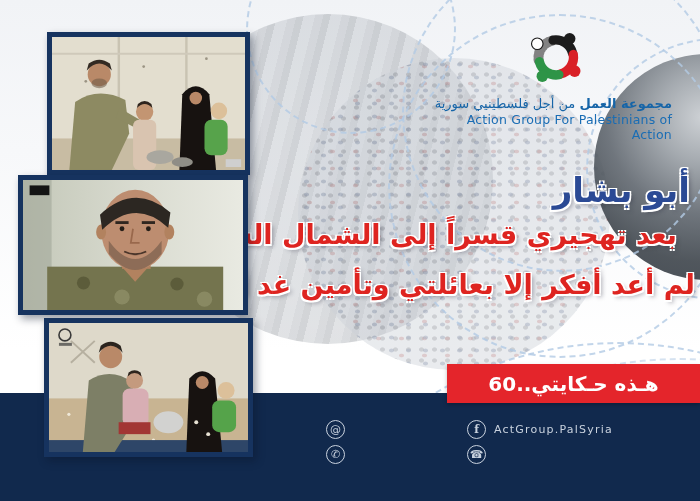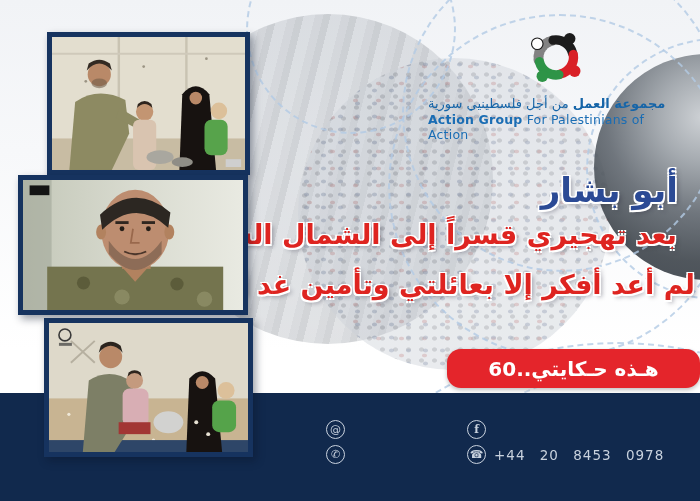--- a/index.html
+++ b/index.html
@@ -31,39 +31,38 @@
       radial-gradient(rgba(56,76,116,.55) 2px,transparent 3px),
       radial-gradient(rgba(148,58,58,.5) 2px,transparent 3px),
       radial-gradient(rgba(84,90,100,.55) 2px,transparent 3px);
     background-size:17px 13px,23px 17px,13px 11px;
   }
   .dark-circle{
     position:absolute;left:594px;top:54px;width:226px;height:226px;border-radius:50%;opacity:.88;
     background:radial-gradient(circle at 48% 28%,#c8ccd0 0%,#9aa0a6 22%,#5d646c 48%,#394047 72%,#2b323b 100%);
   }
   
-  .logo-block{position:absolute;left:428px;top:20px;width:244px;text-align:left;z-index:5;}
+  .logo-block{position:absolute;left:428px;top:20px;width:244px;text-align:right;z-index:5;}
   .logo-emblem{width:72px;height:72px;margin:0 auto 4px auto;display:block;transform:translateX(6px);}
   .logo-ar{font-size:13px;color:#1665a8;direction:rtl;line-height:1.25;}
   .logo-ar b{font-weight:bold;}
   .logo-en{font-size:12.5px;color:#1a6db4;letter-spacing:.2px;}
-  .logo-en b{font-weight:bold;}
+  .logo-en b{font-weight:normal;}
   
   .headline{position:absolute;right:0;top:0;width:100%;z-index:6;direction:rtl;}
   .hl{position:absolute;white-space:nowrap;font-weight:bold;
       text-shadow:-1.5px -1.5px 0 #fff,1.5px -1.5px 0 #fff,-1.5px 1.5px 0 #fff,1.5px 1.5px 0 #fff,3px 3px 4px rgba(40,40,60,.35);}
-  .hl-title{right:22px;top:170px;font-size:34px;color:#2b4a95;}
+  .hl-title{right:10px;top:170px;font-size:34px;color:#2b4a95;}
   .hl-1{right:23px;top:219px;font-size:27px;color:#de2420;}
   .hl-2{right:5px;top:269px;font-size:27px;color:#de2420;}
   
   .ribbon{
-    position:absolute;left:447px;top:349px;width:253px;height:39px;background:#e4252b;z-index:8;
+    position:absolute;left:447px;top:364px;width:253px;height:39px;background:#e4252b;z-index:8;
     display:flex;align-items:center;justify-content:center;
     box-shadow:0 2px 4px rgba(0,0,0,.25);
-    border-radius:14px;
   }
   .ribbon span{color:#fff;font-size:20px;font-weight:bold;direction:rtl;}
   
   .footer{position:absolute;left:0;top:393px;width:700px;height:108px;background:#11294d;z-index:7;}
   .contact{position:absolute;display:flex;align-items:center;gap:8px;color:#c9d2de;}
   .contact .ic{
     width:19px;height:19px;border:1.5px solid #c9d2de;border-radius:50%;
     display:flex;align-items:center;justify-content:center;
     font-size:11px;line-height:1;color:#c9d2de;flex:0 0 auto;
   }
@@ -134,27 +133,27 @@
   <div class="ribbon">
     <span>هـذه حـكايتي..60</span>
   </div>
 
   <div class="footer">
     <div class="contact pos-email">
       <span class="ic">@</span>
     </div>
     <div class="contact pos-fb">
       <span class="ic" style="font-weight:bold;font-family:'DejaVu Serif',serif;">f</span>
+      <span class="txt">ActGroup.PalSyria</span>
     </div>
     <div class="contact pos-wa">
       <span class="ic">✆</span>
     </div>
     <div class="contact pos-ph">
       <span class="ic">☎</span>
-      <span class="num">+44 20 8453 0978</span>
     </div>
   </div>
 
   <div class="photo p1">
     <svg viewBox="0 0 200 135" preserveAspectRatio="none" aria-hidden="true">
       <rect width="200" height="135" fill="#e3decf"></rect>
       <rect x="68" y="0" width="2.5" height="110" fill="#c9c3b2"></rect>
       <rect x="138" y="0" width="2.5" height="110" fill="#c9c3b2"></rect>
       <rect x="0" y="16" width="200" height="2" fill="#cfc9ba"></rect>
       <circle cx="95" cy="30" r="1.4" fill="#9b9484"></circle>

